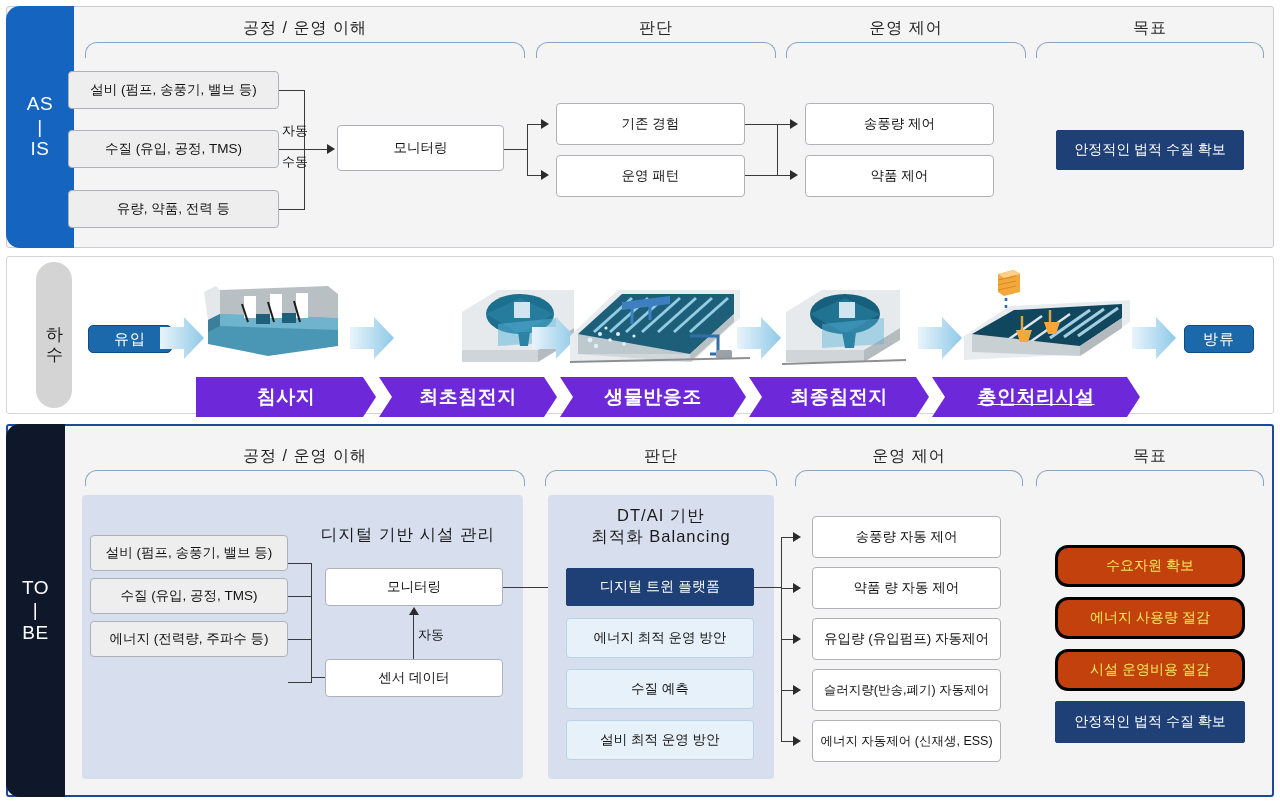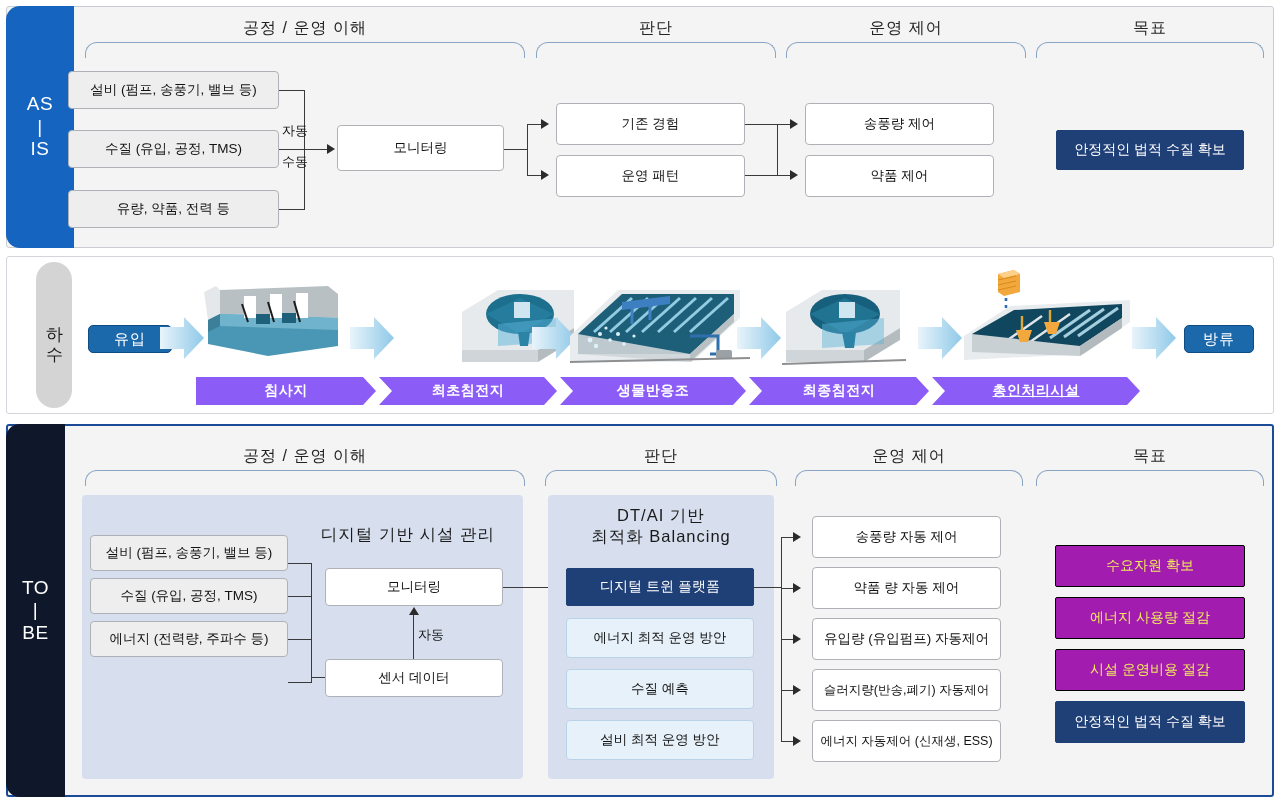--- a/index.html
+++ b/index.html
@@ -81,22 +81,22 @@
     white-space: nowrap;
     background: #ffffff;
   }
   .box.gray  { background: #eeeeee; }
   .box.white { background: #ffffff; }
   .box.navy  {
     background: #1f3f77; border: 1px solid #1f3f77;
     color: #ffffff; font-size: 14px; border-radius: 2px;
   }
   .box.navy-yellow {
-    background: #a21caf; border: 1px solid #000000;
-    color: #f2ea5a; font-size: 14px; border-radius: 2px;
+    background: #c2410c; border: 3px solid #000000;
+    color: #f2ea5a; font-size: 14px; border-radius: 13px;
   }
   .box.ltblue {
     background: #e7f1f9; border: 1px solid #b9d4e8;
     border-radius: 4px;
   }
   .box.sm { font-size: 12.5px; }
 
   
   .panel {
     position: absolute;
@@ -145,24 +145,24 @@
     border: 1px solid #0f4c82;
     border-radius: 5px;
     color: #fff; font-size: 15px; letter-spacing: 1px;
   }
   .fade-arrow {
     position: absolute;
     width: 44px; height: 42px;
   }
   .chev {
     position: absolute;
-    height: 28px;
-    background: #8b5cf6;
+    height: 40px;
+    background: #6d28d9;
     display: flex; align-items: center; justify-content: center;
-    color: #ffffff; font-size: 14px; font-weight: bold;
+    color: #ffffff; font-size: 19px; font-weight: bold;
     letter-spacing: .5px;
     clip-path: polygon(0 0, calc(100% - 13px) 0, 100% 50%, calc(100% - 13px) 100%, 0 100%);
   }
   .chev.notch {
     clip-path: polygon(0 0, calc(100% - 13px) 0, 100% 50%, calc(100% - 13px) 100%, 0 100%, 13px 50%);
   }
   .facility { position: absolute; }
 </style>
 </head>
 <body>

